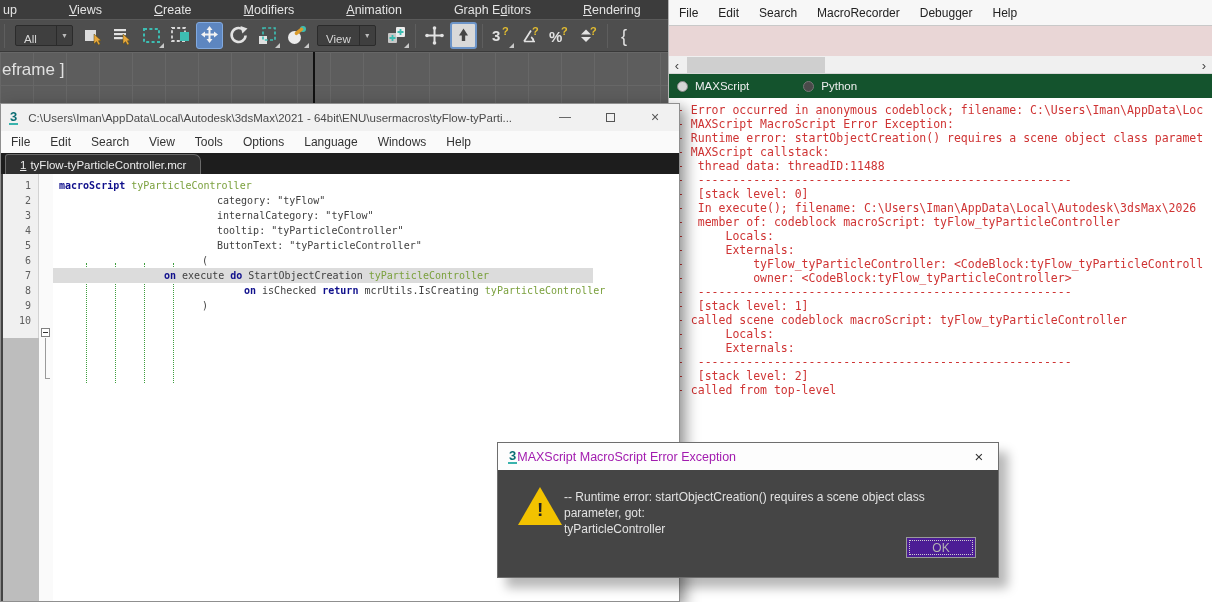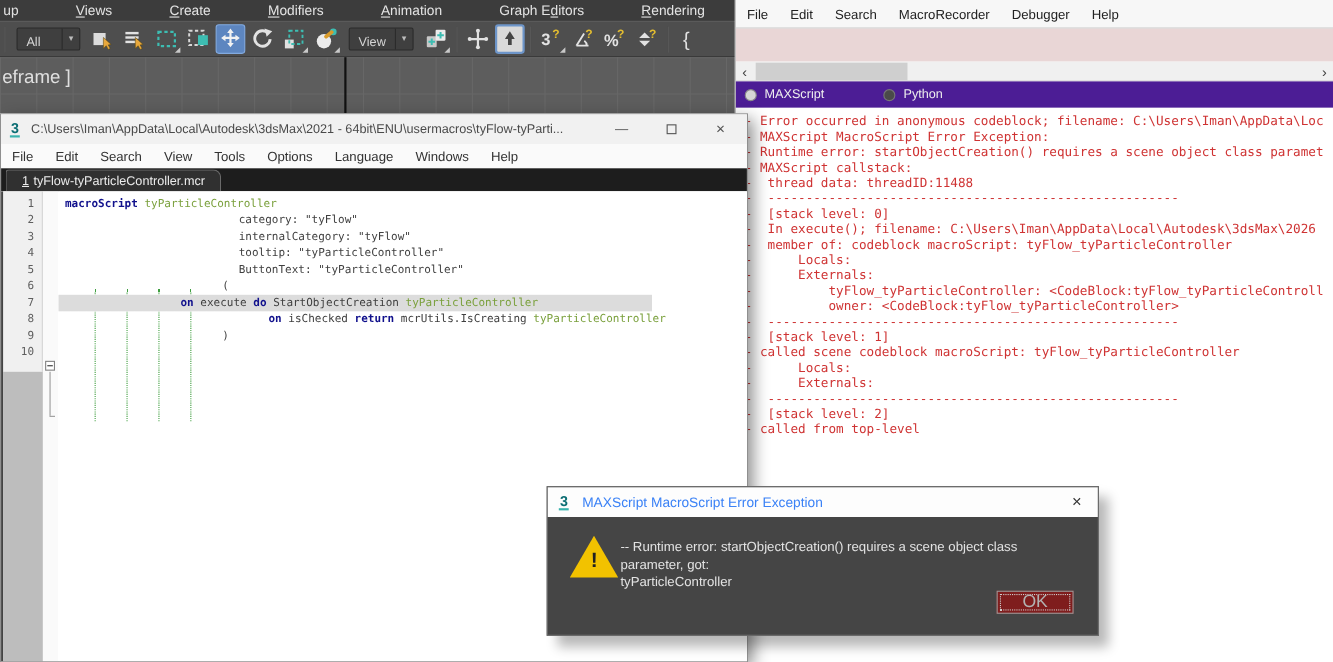--- a/index.html
+++ b/index.html
@@ -33,21 +33,21 @@
   
   .listener { position:absolute; left:668px; top:0; width:544px; height:602px; background:#fff; border-left:1px solid #b5b5b5; }
   .ls-menubar { position:absolute; left:0; top:0; width:100%; height:26px; background:#f7f7f7;
     border-bottom:1px solid #c9c9c9; display:flex; align-items:center; font-size:12px; color:#222; }
   .ls-menubar .mi { padding:0 10px; }
   .ls-pink { position:absolute; left:0; top:26px; width:100%; height:30px; background:#e9d6d6; }
   .ls-scroll { position:absolute; left:0; top:56px; width:100%; height:18px; background:#f0f0f0; border-bottom:1px solid #d8d8d8; }
   .ls-scroll .arrow { position:absolute; top:0; width:16px; height:18px; display:flex; align-items:center; justify-content:center; color:#444; font-size:13px; }
   .ls-scroll .arrow.left { left:0; } .ls-scroll .arrow.right { right:0; }
   .ls-thumb { position:absolute; left:18px; top:1px; width:138px; height:16px; background:#cfcfcf; }
-  .ls-langbar { position:absolute; left:0; top:74px; width:100%; height:24px; background:#4c1d95; display:flex; align-items:center; }
+  .ls-langbar { position:absolute; left:0; top:74px; width:100%; height:24px; background:#14532d; display:flex; align-items:center; }
   .radio { width:11px; height:11px; border-radius:50%; margin-right:7px; }
   .radio.sel { background:#d6d6d6; border:1px solid #8a8a8a; }
   .radio.unsel { background:#4a4a4a; border:1px solid #777; }
   .ls-langbar .rlabel { color:#eee; font-size:11.5px; margin-right:46px; }
   .ls-langbar .ritem { display:flex; align-items:center; margin-left:8px; }
   .ls-output { position:absolute; left:0; top:98px; width:100%; height:504px; background:#fff; overflow:hidden;
     font-family:"DejaVu Sans Mono", monospace; font-size:11.5px; line-height:14px; color:#cf3333; padding:5px 0 0 8px; }
   .ls-output div { white-space:pre; }
 
   
@@ -85,28 +85,28 @@
   .cline { height:15px; line-height:15px; font-family:"DejaVu Sans Mono", monospace; font-size:10px; white-space:pre; }
   .cline.hl { background:linear-gradient(to right, #dcdcdc 0, #dcdcdc 540px, transparent 540px); }
   .tok-kw { color:#10108c; font-weight:bold; }
   .tok-nm { color:#7aa03c; }
   .tok-pl { color:#3f3f3f; }
 
   
   .dialog { position:absolute; left:497px; top:442px; width:502px; height:136px; background:#454545;
     border:1px solid #6e6e6e; box-shadow:9px 10px 10px rgba(0,0,0,0.28); }
   .dlg-titlebar { position:absolute; left:0; top:0; width:100%; height:27px; background:#fdfdfd; display:flex; align-items:center; }
-  .dlg-title { font-size:12.5px; color:#3b82f6; margin-left:12px; }
+  .dlg-title { font-size:12.5px; color:#a21caf; }
   .dlg-close { position:absolute; right:10px; top:4px; width:18px; height:18px; display:flex; align-items:center; justify-content:center; color:#333; font-size:15px; }
   .warn-tri { position:absolute; left:20px; top:44px; width:0; height:0;
     border-left:22px solid transparent; border-right:22px solid transparent; border-bottom:38px solid #f2c200; }
   .warn-bang { position:absolute; left:39px; top:56px; color:#222; font-weight:bold; font-size:19px; }
   .dlg-msg { position:absolute; left:66px; top:46px; width:420px; color:#e2e2e2; font-size:12px; line-height:16px; }
-  .ok-btn { position:absolute; left:408px; top:94px; width:70px; height:21px; background:#7f1d1d; border:1px solid #9a9a9a;
-    outline:1px dotted #cfcfcf; outline-offset:-4px; color:#b2b2b2; font-size:16px; display:flex; align-items:center; justify-content:center; }
+  .ok-btn { position:absolute; left:408px; top:94px; width:70px; height:21px; background:#4c1d95; border:1px solid #9a9a9a;
+    outline:1px dotted #cfcfcf; outline-offset:-4px; color:#b2b2b2; font-size:12px; display:flex; align-items:center; justify-content:center; }
 
   svg { display:block; }
 </style>
 </head>
 <body>
 
 <div class="screen">
 
   <div class="max-menubar">
       <span class="mi">up</span>

